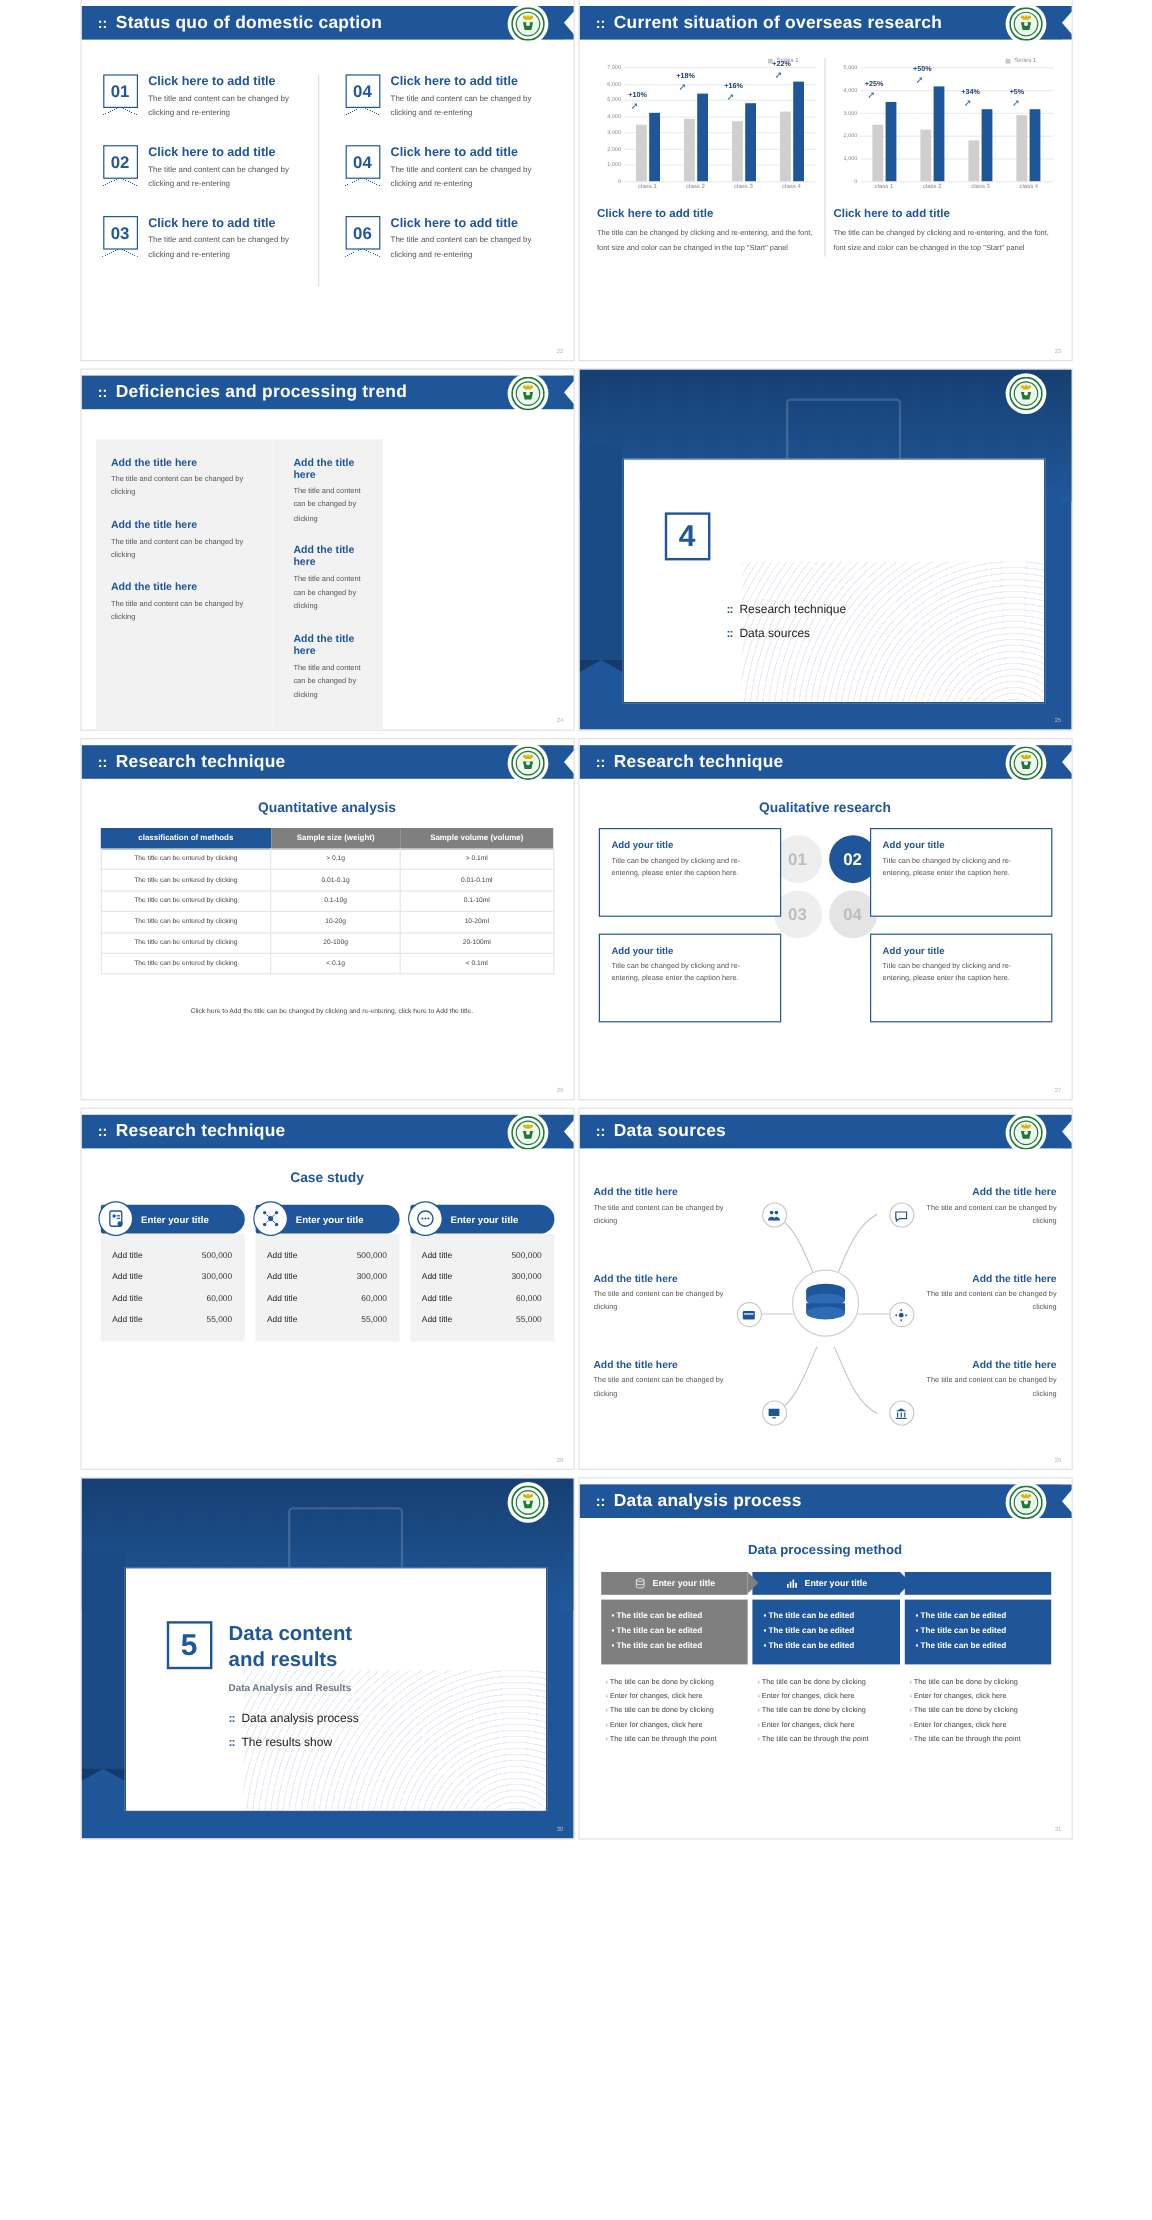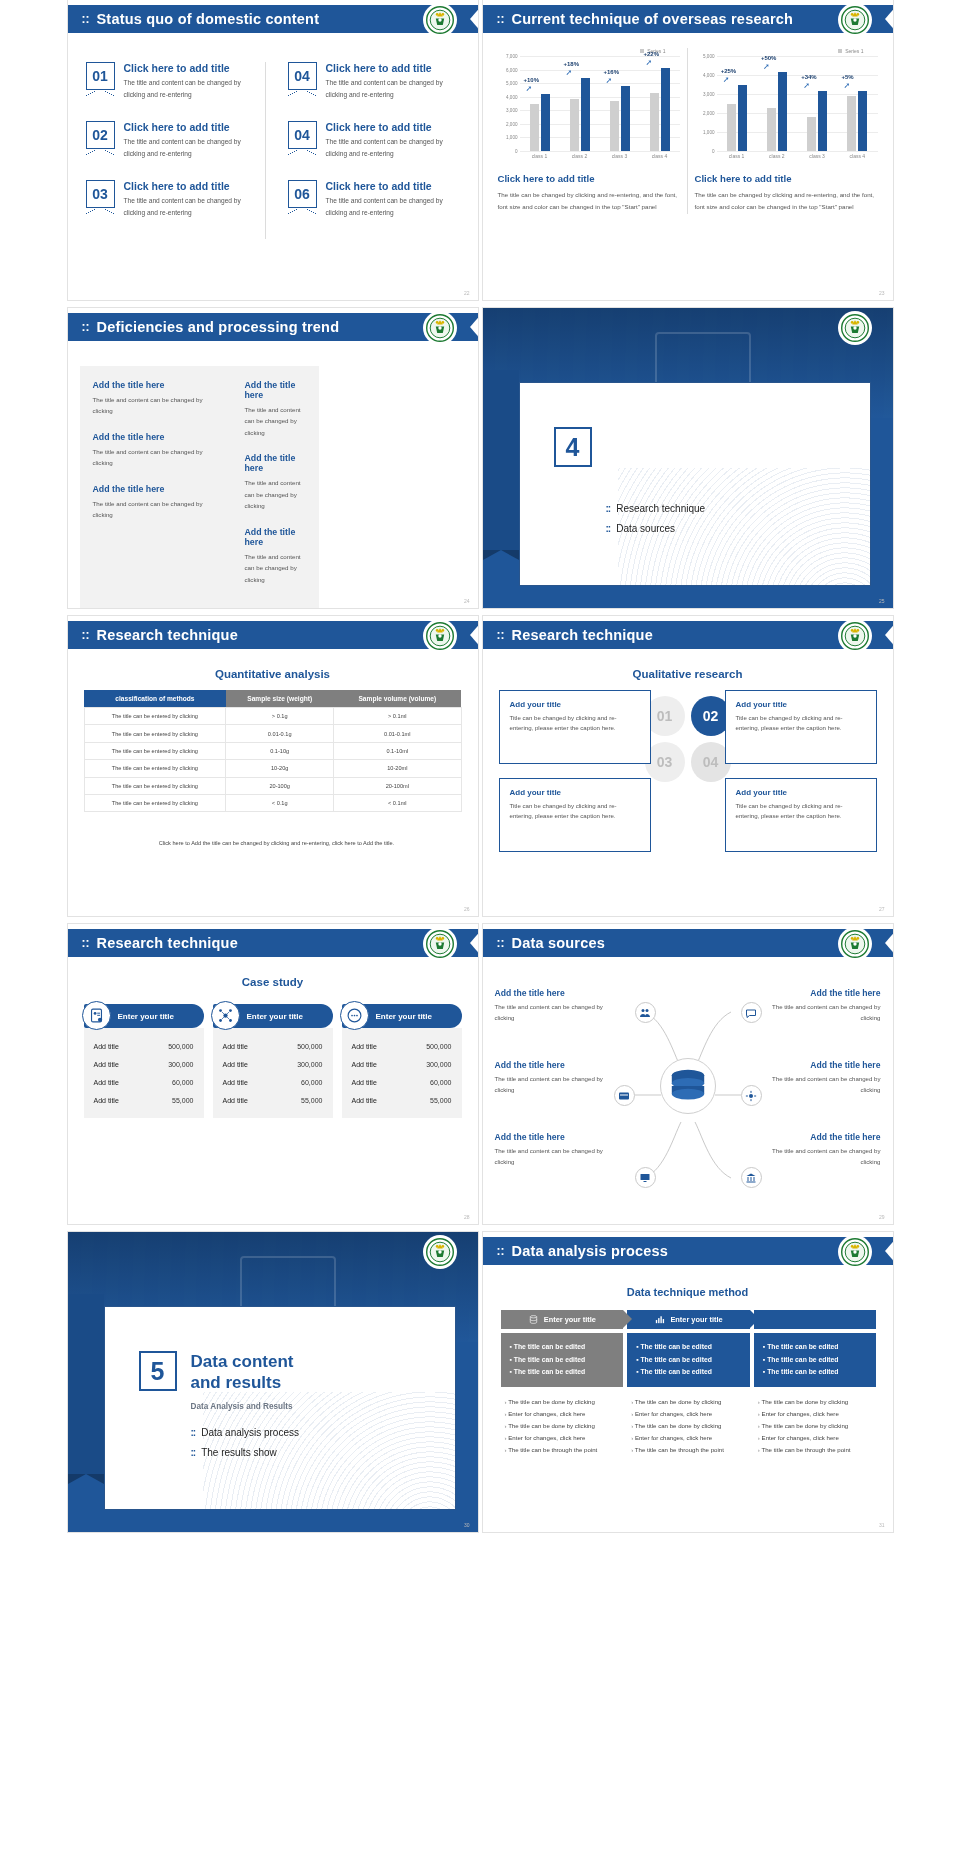--- a/index.html
+++ b/index.html
@@ -153,21 +153,21 @@
   .pcol{display:flex;flex-direction:column;}
 </style>
 </head>
 <body>
 
 <div class="deck">
 
   <div class="slide">
     <div class="hdr">
       <span class="dots">::</span>
-      <span class="ttl">Status quo of domestic content</span>
+      <span class="ttl">Status quo of domestic caption</span>
     </div>
     <div class="logo">
       <svg viewBox="0 0 40 40">
           <circle cx="20" cy="20" r="19" fill="#fff" stroke="#1d7a32" stroke-width="2"></circle>
           <circle cx="20" cy="20" r="14" fill="#eef7ee" stroke="#1d7a32" stroke-width="1.4"></circle>
           <path d="M20 9l4 6h-8z" fill="#d9b400"></path>
           <circle cx="16" cy="12" r="2" fill="#d9b400"></circle>
           <circle cx="24" cy="12" r="2" fill="#d9b400"></circle>
           <path d="M14 18h12l-2 9h-8z" fill="#1d7a32"></path>
           <circle cx="20" cy="20" r="2.4" fill="#fff"></circle>
@@ -220,21 +220,21 @@
             </div>
         </div>
       </div>
     </div>
     <div class="pnum">22</div>
   </div>
 
   <div class="slide">
     <div class="hdr">
       <span class="dots">::</span>
-      <span class="ttl">Current technique of overseas research</span>
+      <span class="ttl">Current situation of overseas research</span>
     </div>
     <div class="logo">
       <svg viewBox="0 0 40 40">
           <circle cx="20" cy="20" r="19" fill="#fff" stroke="#1d7a32" stroke-width="2"></circle>
           <circle cx="20" cy="20" r="14" fill="#eef7ee" stroke="#1d7a32" stroke-width="1.4"></circle>
           <path d="M20 9l4 6h-8z" fill="#d9b400"></path>
           <circle cx="16" cy="12" r="2" fill="#d9b400"></circle>
           <circle cx="24" cy="12" r="2" fill="#d9b400"></circle>
           <path d="M14 18h12l-2 9h-8z" fill="#1d7a32"></path>
           <circle cx="20" cy="20" r="2.4" fill="#fff"></circle>
@@ -834,21 +834,21 @@
       <svg viewBox="0 0 40 40">
           <circle cx="20" cy="20" r="19" fill="#fff" stroke="#1d7a32" stroke-width="2"></circle>
           <circle cx="20" cy="20" r="14" fill="#eef7ee" stroke="#1d7a32" stroke-width="1.4"></circle>
           <path d="M20 9l4 6h-8z" fill="#d9b400"></path>
           <circle cx="16" cy="12" r="2" fill="#d9b400"></circle>
           <circle cx="24" cy="12" r="2" fill="#d9b400"></circle>
           <path d="M14 18h12l-2 9h-8z" fill="#1d7a32"></path>
           <circle cx="20" cy="20" r="2.4" fill="#fff"></circle>
         </svg>
     </div>
-    <div class="ptitle">Data technique method</div>
+    <div class="ptitle">Data processing method</div>
     <div class="pflow" id="pflow">
         <div class="pcol">
           <div class="phead g arr">
             <svg viewBox="0 0 24 24">
               <ellipse cx="12" cy="6" rx="7" ry="2.5" fill="none" stroke="#fff" stroke-width="1.4"></ellipse>
               <path d="M5 6v12c0 1.4 3.1 2.5 7 2.5s7-1.1 7-2.5V6" fill="none" stroke="#fff" stroke-width="1.4"></path>
               <path d="M5 12c0 1.4 3.1 2.5 7 2.5s7-1.1 7-2.5" fill="none" stroke="#fff" stroke-width="1.4"></path>
             </svg>
             <span>Enter your title</span>
           </div>

